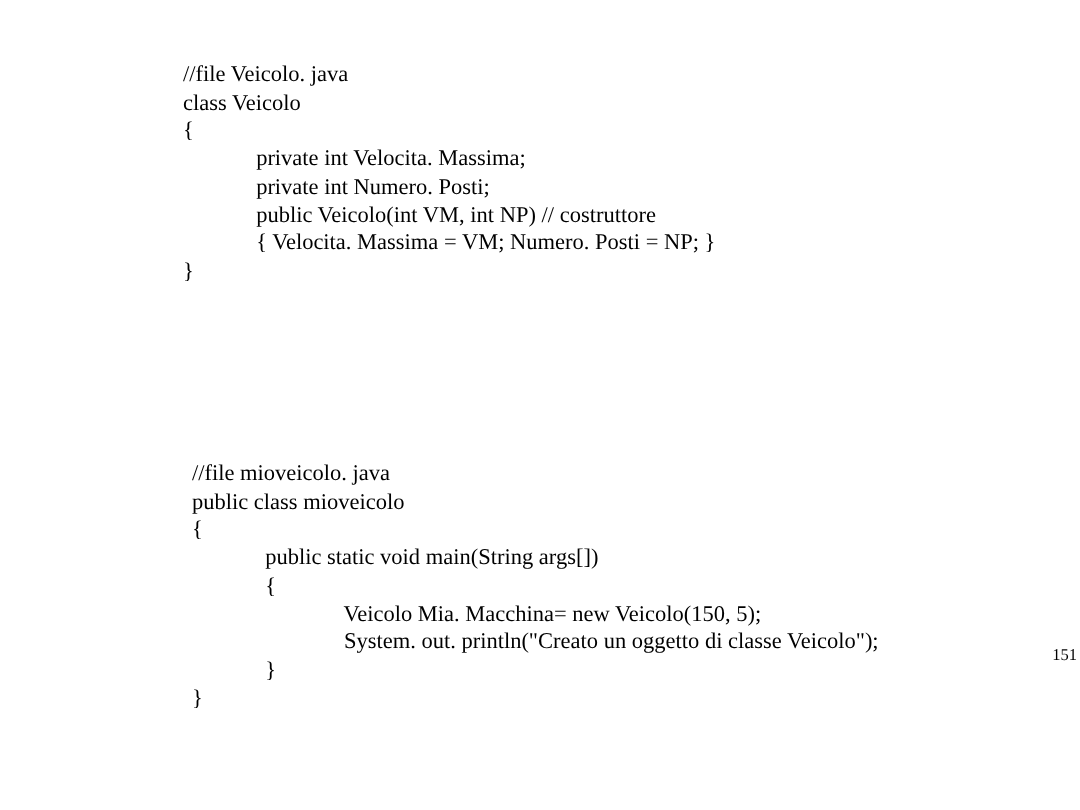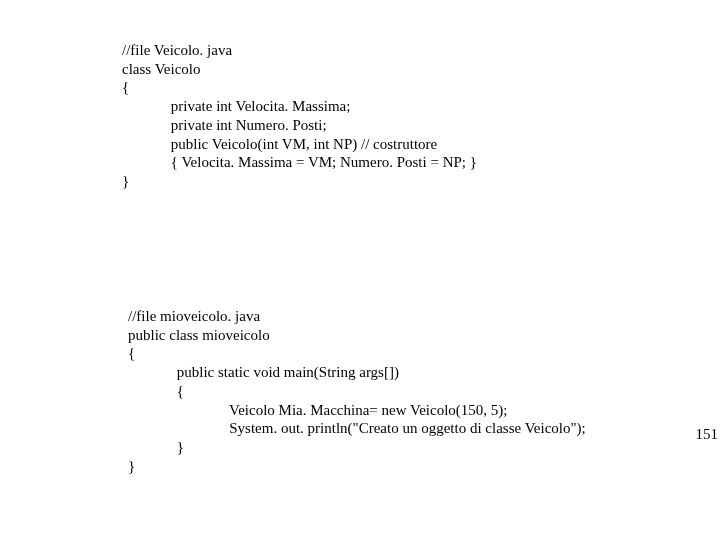--- a/index.html
+++ b/index.html
@@ -30,21 +30,21 @@
     position: absolute;
     left: 88px;
     top: 288px;
     line-height: 1.25;
     white-space: pre;
   }
   .page-number {
     position: absolute;
     right: 42px;
     bottom: 18px;
-    font-size: 15px;
+    font-size: 11px;
   }
 </style>
 </head>
 <body>
 
 <div class="page">
 
   <div class="code-block-1">
 <span>//file Veicolo. java</span>
 <span>class Veicolo</span>

